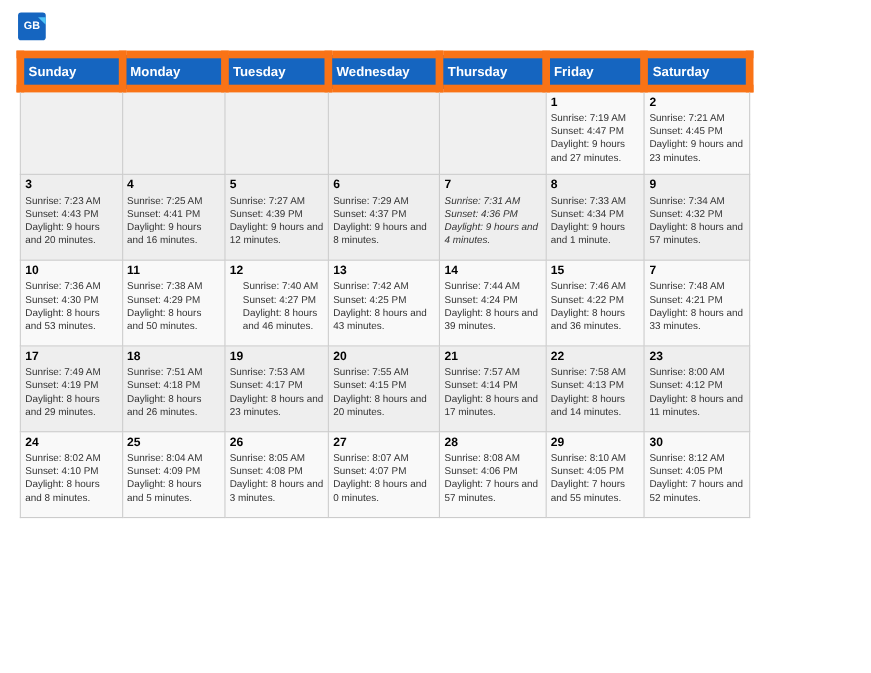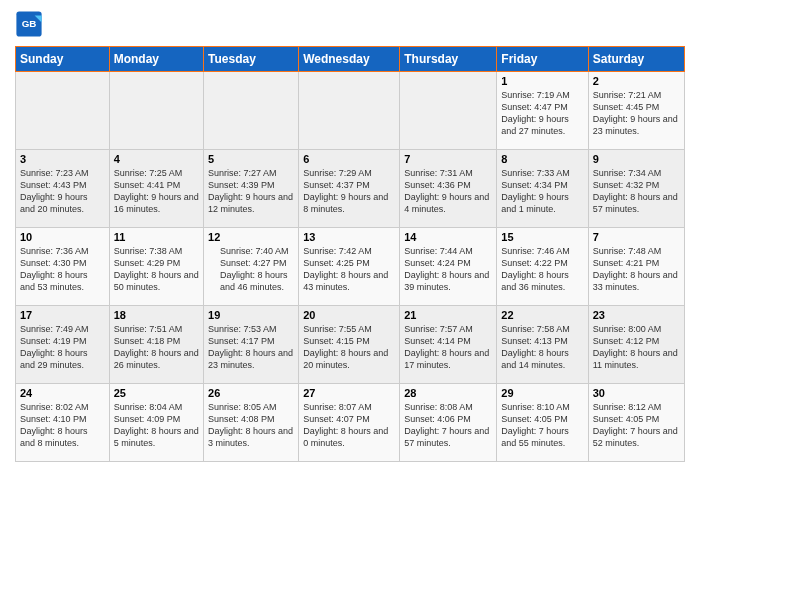--- a/index.html
+++ b/index.html
@@ -56,21 +56,21 @@
       border-collapse: collapse;
       font-size: 10px;
     }
     .calendar-table thead tr th {
       background-color: #1565c0;
       color: #fff;
       padding: 5px 4px;
       text-align: left;
       font-size: 12px;
       font-weight: bold;
-      border: 1px solid #f97316;
+      border: 7px solid #f97316;
     }
     .calendar-table tbody tr td {
       border: 1px solid #ccc;
       vertical-align: top;
       padding: 3px 4px;
       width: 113px;
       height: 78px;
       background: #fff;
     }
     .calendar-table tbody tr:nth-child(odd) td {
@@ -164,21 +164,21 @@
 Daylight: 9 hours and 12 minutes.</div>
           </td>
           <td>
             <span class="day-number">6</span>
             <div class="day-info" style="white-space: pre-line;">Sunrise: 7:29 AM
 Sunset: 4:37 PM
 Daylight: 9 hours and 8 minutes.</div>
           </td>
           <td>
             <span class="day-number">7</span>
-            <div class="day-info" style="white-space: pre-line;">Sunrise: 7:31 AM
+            <div class="day-info" style="white-space: pre-line; font-style: italic;">Sunrise: 7:31 AM
 Sunset: 4:36 PM
 Daylight: 9 hours and 4 minutes.</div>
           </td>
           <td>
             <span class="day-number">8</span>
             <div class="day-info" style="white-space: pre-line;">Sunrise: 7:33 AM
 Sunset: 4:34 PM
 Daylight: 9 hours and 1 minute.</div>
           </td>
           <td>

